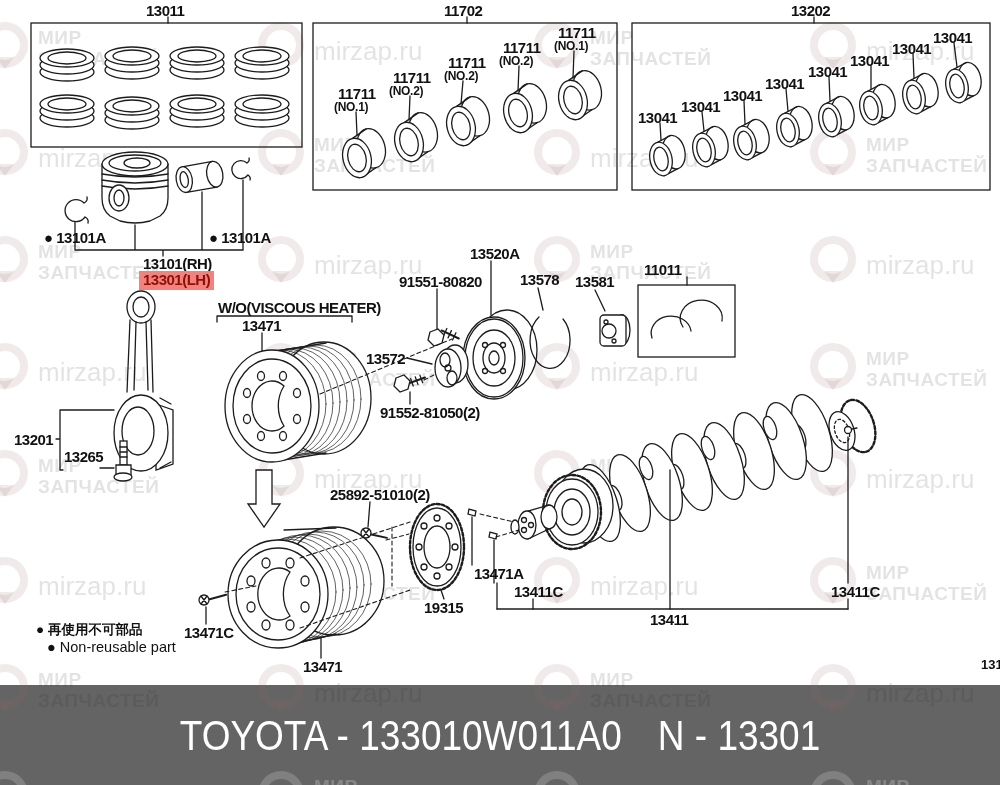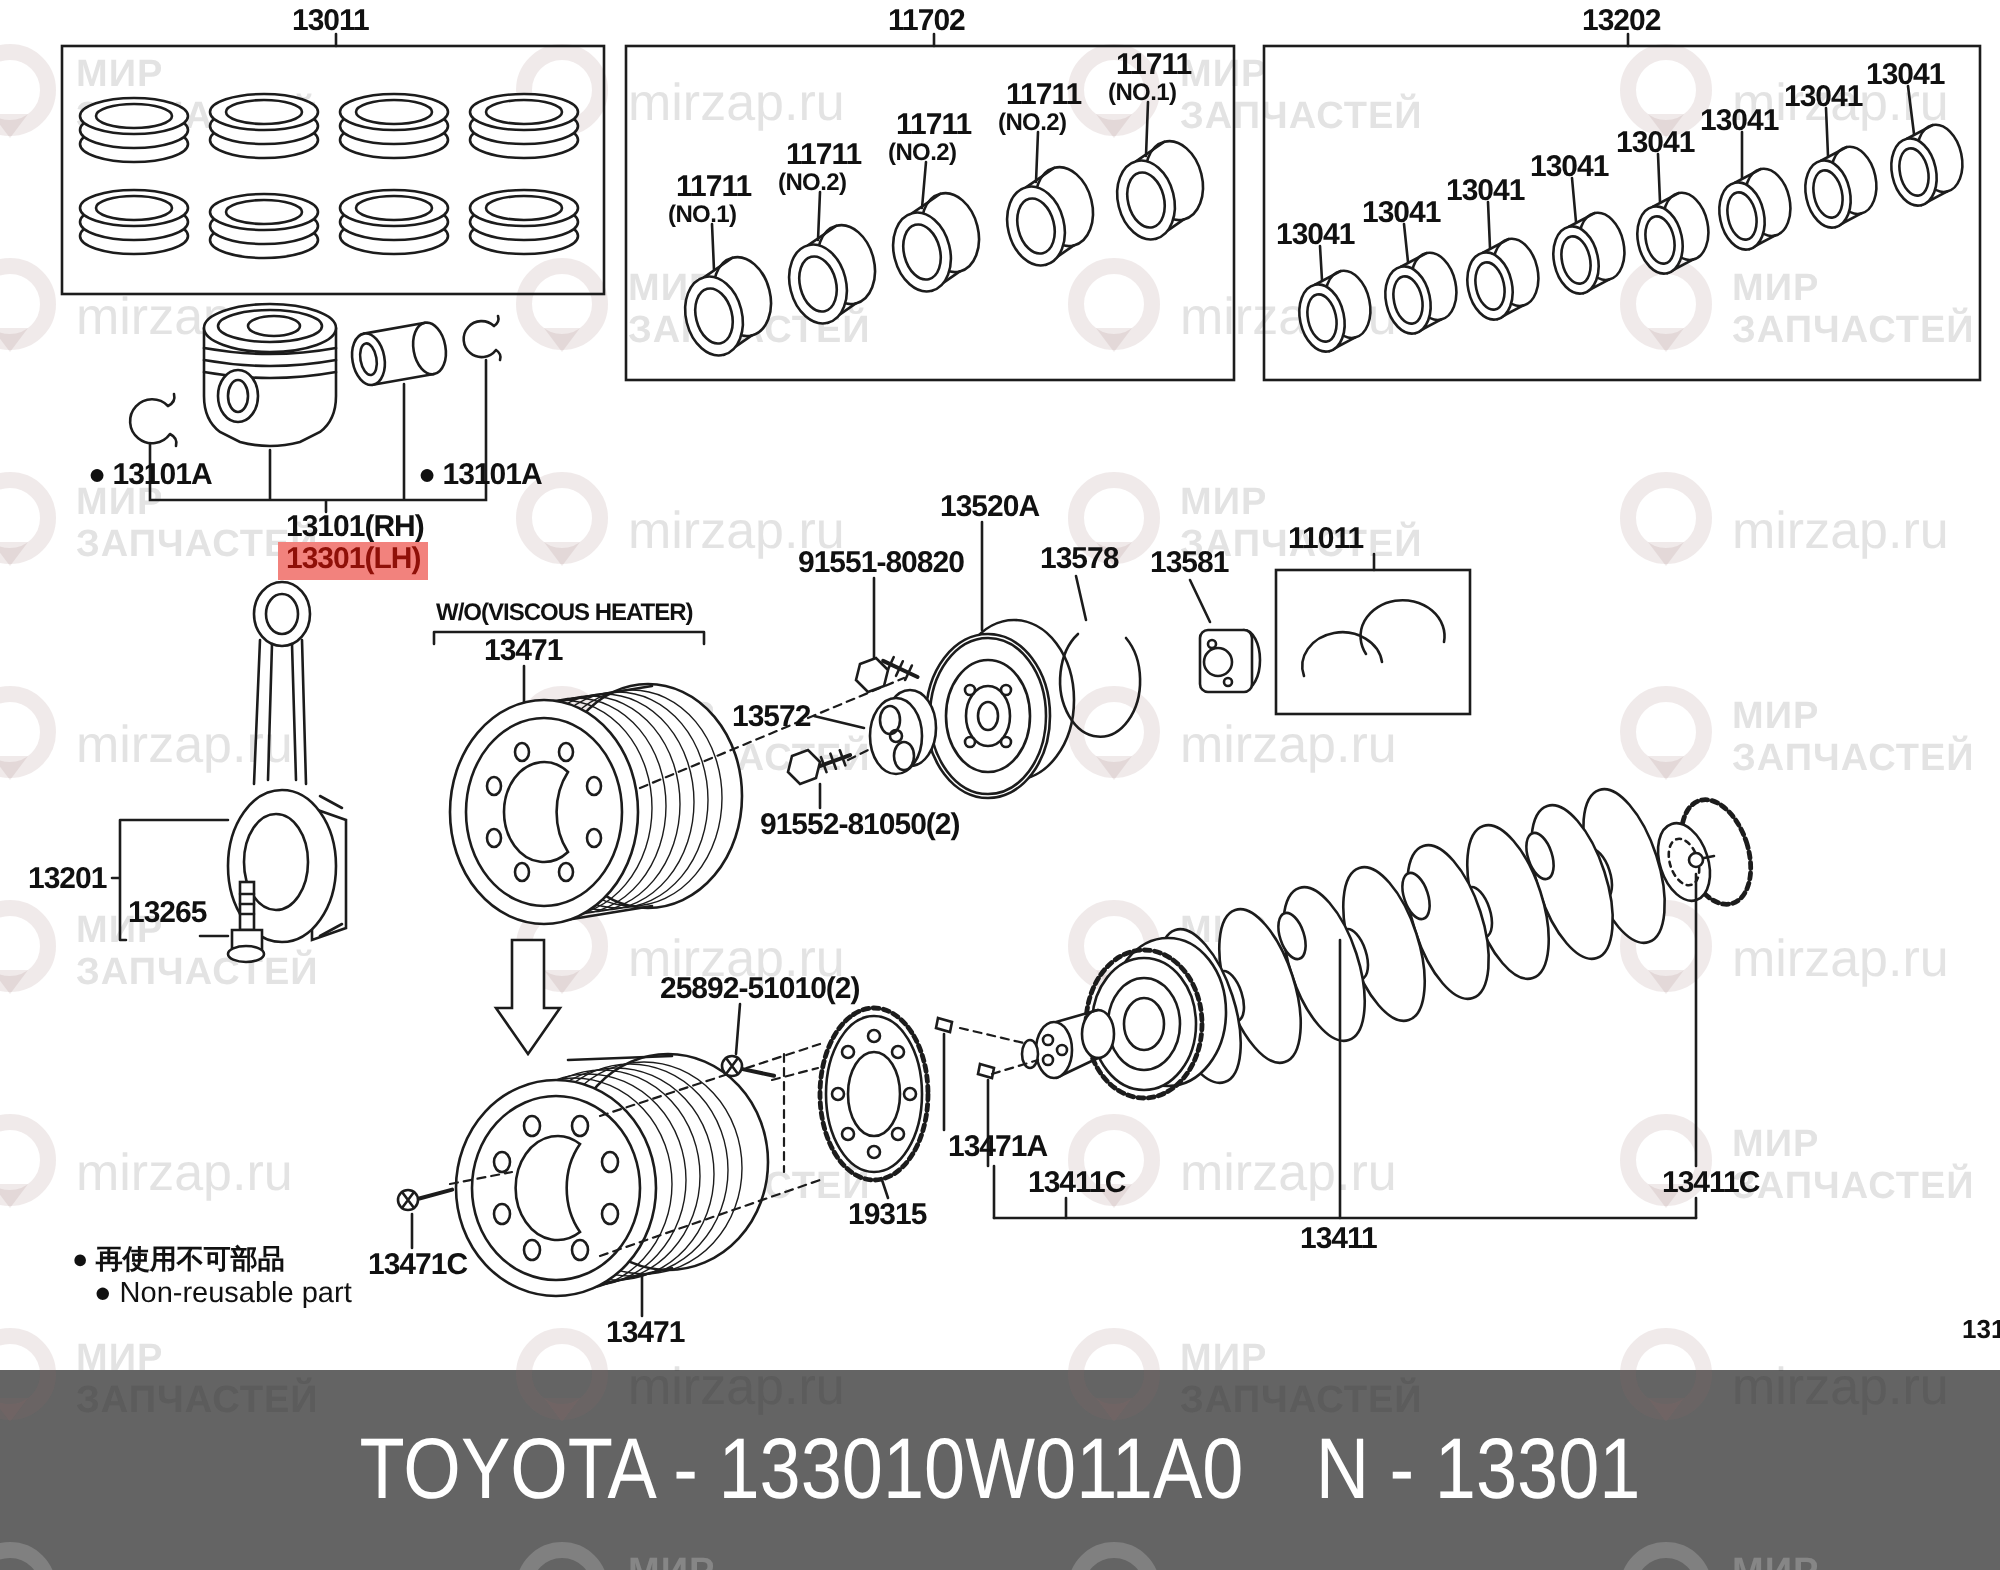--- a/index.html
+++ b/index.html
@@ -22,21 +22,21 @@
   #draw .w{fill:#fff}
   #draw .thin{stroke-width:.7}
   #draw .bold{stroke-width:2}
   #draw .dash{stroke-dasharray:4 3;stroke-width:1.1}
   #draw .teeth{stroke-dasharray:3 2.2;stroke-width:2.4}
   
   #labels{position:absolute;inset:0;z-index:3;pointer-events:none}
   .plabel{position:absolute;font-weight:700;font-size:15px;line-height:1.05;letter-spacing:-.5px;
           color:#111;white-space:pre}
   .plabel.s{font-size:12px;letter-spacing:-.3px}
-  .plabel.s2{font-size:12px}
+  .plabel.s2{font-size:15px}
   .plabel.hl{background:var(--hl-bg,#f2827d);color:var(--hl-tx,#8f1008);padding:1px 4px 2px}
   .plabel.jp{font-size:13.5px;letter-spacing:0}
   .plabel.en{font-weight:400;font-size:14.5px;letter-spacing:0}
   .plabel.doc{font-size:13px;letter-spacing:0}
   
   #footer-bar{position:absolute;left:0;top:685px;width:1000px;height:100px;background:var(--bar,#646464);z-index:0}
   #footer-text{position:absolute;left:0;top:685px;width:1000px;height:100px;z-index:4;display:flex;
       align-items:center;justify-content:center;gap:42px;color:#fff;font-size:43px;font-weight:400;
       transform:scaleX(.86)}
 </style>

